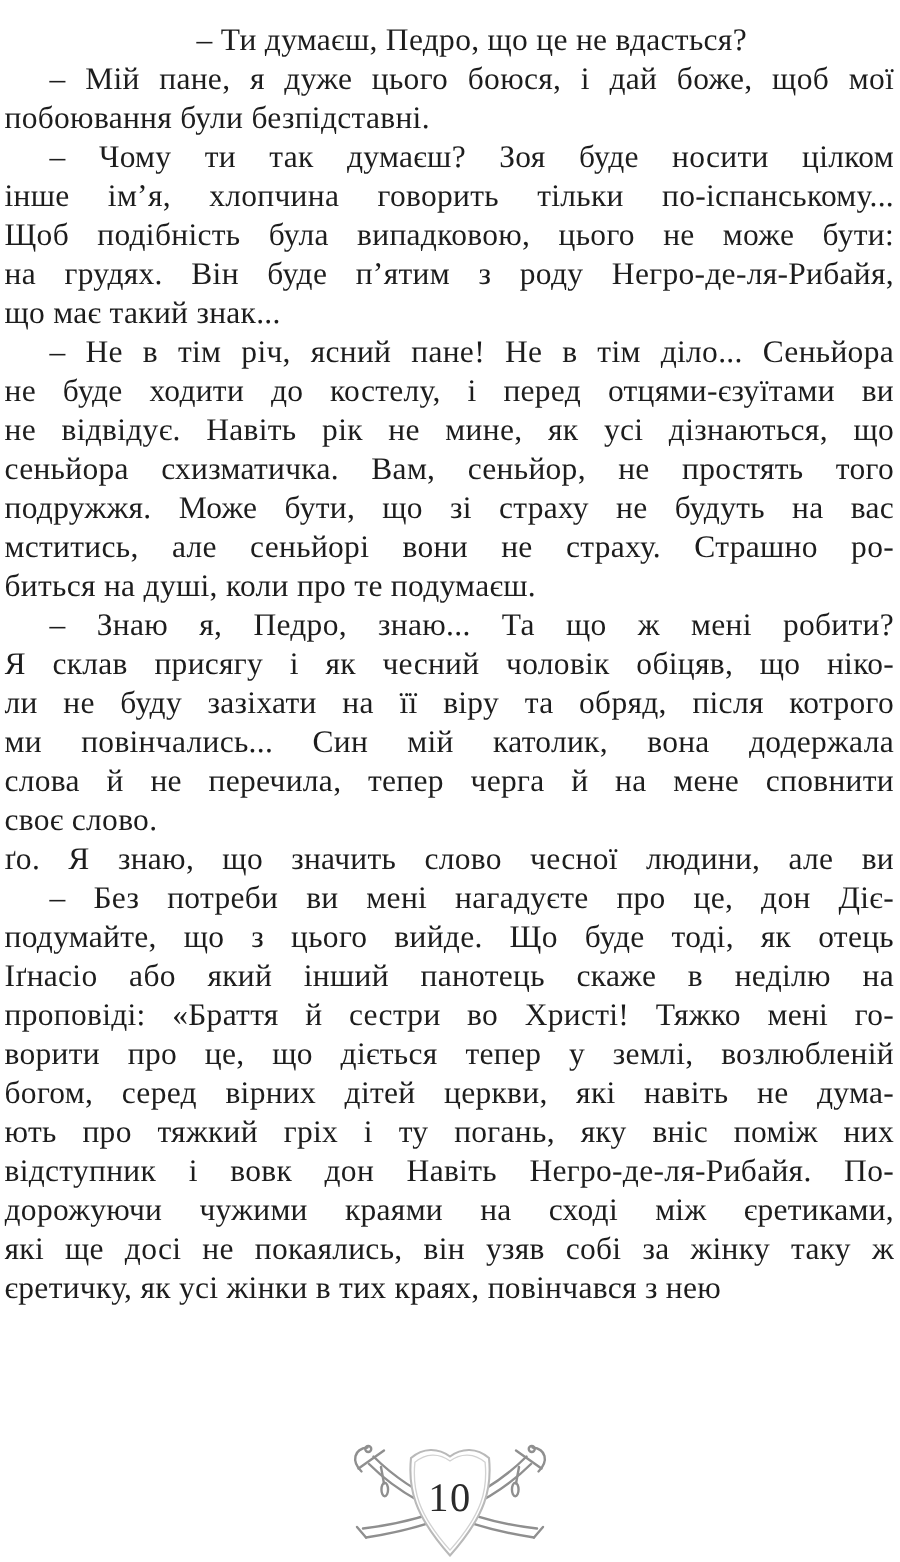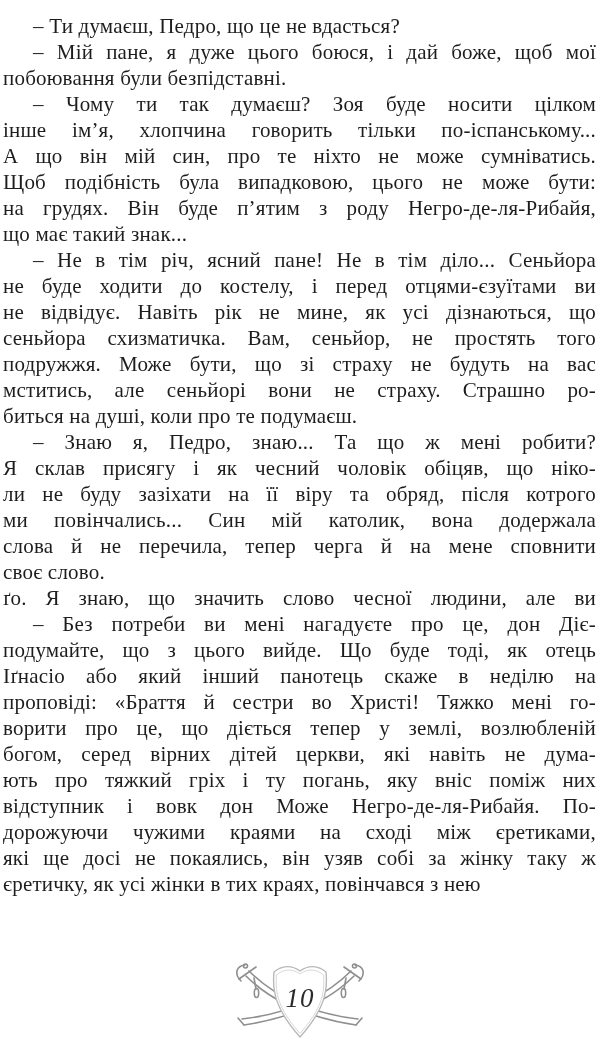--- a/index.html
+++ b/index.html
@@ -25,57 +25,55 @@
     overflow: hidden;
     text-align: left;
     letter-spacing: 0.2px;
   }
   .line.just {
     text-align: justify;
     text-align-last: justify;
     text-justify: inter-word;
     font-family: Liberation Serif, serif;
   }
-  .line.indent { padding-left: 30px; }
+  .line.indent { padding-left: 30px; text-align: center; }
   .ornament {
     position: absolute;
     left: 50%;
     top: 962px;
     width: 140px;
     height: 79px;
     margin-left: -70px;
   }
   .ornament svg { display: block; }
   .page-number {
     position: absolute;
     left: 0;
     top: 21px;
     width: 100%;
     text-align: center;
     font-family: "Liberation Serif", serif;
-    font-style: italic;
     font-size: 27px;
     line-height: 30px;
     color: #2a2a2a;
     letter-spacing: 1px;
   }
 </style>
 </head>
 <body>
 
 <div class="page">
 
   <div class="text-block">
 
   <div class="line indent">– Ти думаєш, Педро, що це не вдасться?</div>
       <div class="line indent just">– Мій пане, я дуже цього боюся, і дай боже, щоб мої</div>
       <div class="line">побоювання були безпідставні.</div>
       <div class="line indent just">– Чому ти так думаєш? Зоя буде носити цілком</div>
       <div class="line just">інше ім’я, хлопчина говорить тільки по-іспанському...</div>
-      <div class="line just">А що він мій син, про те ніхто не може сумніватись.</div>
       <div class="line just">Щоб подібність була випадковою, цього не може бути:</div>
       <div class="line just">на грудях. Він буде п’ятим з роду Негро-де-ля-Рибайя,</div>
       <div class="line">що має такий знак...</div>
       <div class="line indent just">– Не в тім річ, ясний пане! Не в тім діло... Сеньйора</div>
       <div class="line just">не буде ходити до костелу, і перед отцями-єзуїтами ви</div>
       <div class="line just">не відвідує. Навіть рік не мине, як усі дізнаються, що</div>
       <div class="line just">сеньйора схизматичка. Вам, сеньйор, не простять того</div>
       <div class="line just">подружжя. Може бути, що зі страху не будуть на вас</div>
       <div class="line just">мститись, але сеньйорі вони не страху. Страшно ро-</div>
       <div class="line">биться на душі, коли про те подумаєш.</div>
@@ -86,21 +84,21 @@
       <div class="line just">слова й не перечила, тепер черга й на мене сповнити</div>
       <div class="line">своє слово.</div>
       <div class="line just">ґо. Я знаю, що значить слово чесної людини, але ви</div>
       <div class="line indent just">– Без потреби ви мені нагадуєте про це, дон Діє-</div>
       <div class="line just">подумайте, що з цього вийде. Що буде тоді, як отець</div>
       <div class="line just">Іґнасіо або який інший панотець скаже в неділю на</div>
       <div class="line just">проповіді: «Браття й сестри во Христі! Тяжко мені го-</div>
       <div class="line just">ворити про це, що діється тепер у землі, возлюбленій</div>
       <div class="line just">богом, серед вірних дітей церкви, які навіть не дума-</div>
       <div class="line just">ють про тяжкий гріх і ту погань, яку вніс поміж них</div>
-      <div class="line just">відступник і вовк дон Може Негро-де-ля-Рибайя. По-</div>
+      <div class="line just">відступник і вовк дон Навіть Негро-де-ля-Рибайя. По-</div>
       <div class="line just">дорожуючи чужими краями на сході між єретиками,</div>
       <div class="line just">які ще досі не покаялись, він узяв собі за жінку таку ж</div>
       <div class="line">єретичку, як усі жінки в тих краях, повінчався з нею</div>
     </div>
 
   <div class="ornament">
     <svg width="140" height="79" viewBox="0 0 140 79">
       <g fill="none" stroke-width="1.6" stroke-linecap="round" stroke="#8f8f8f">
         <g id="saber-left">
           <path d="M16,14 C42,40 80,56 126,63"></path>

